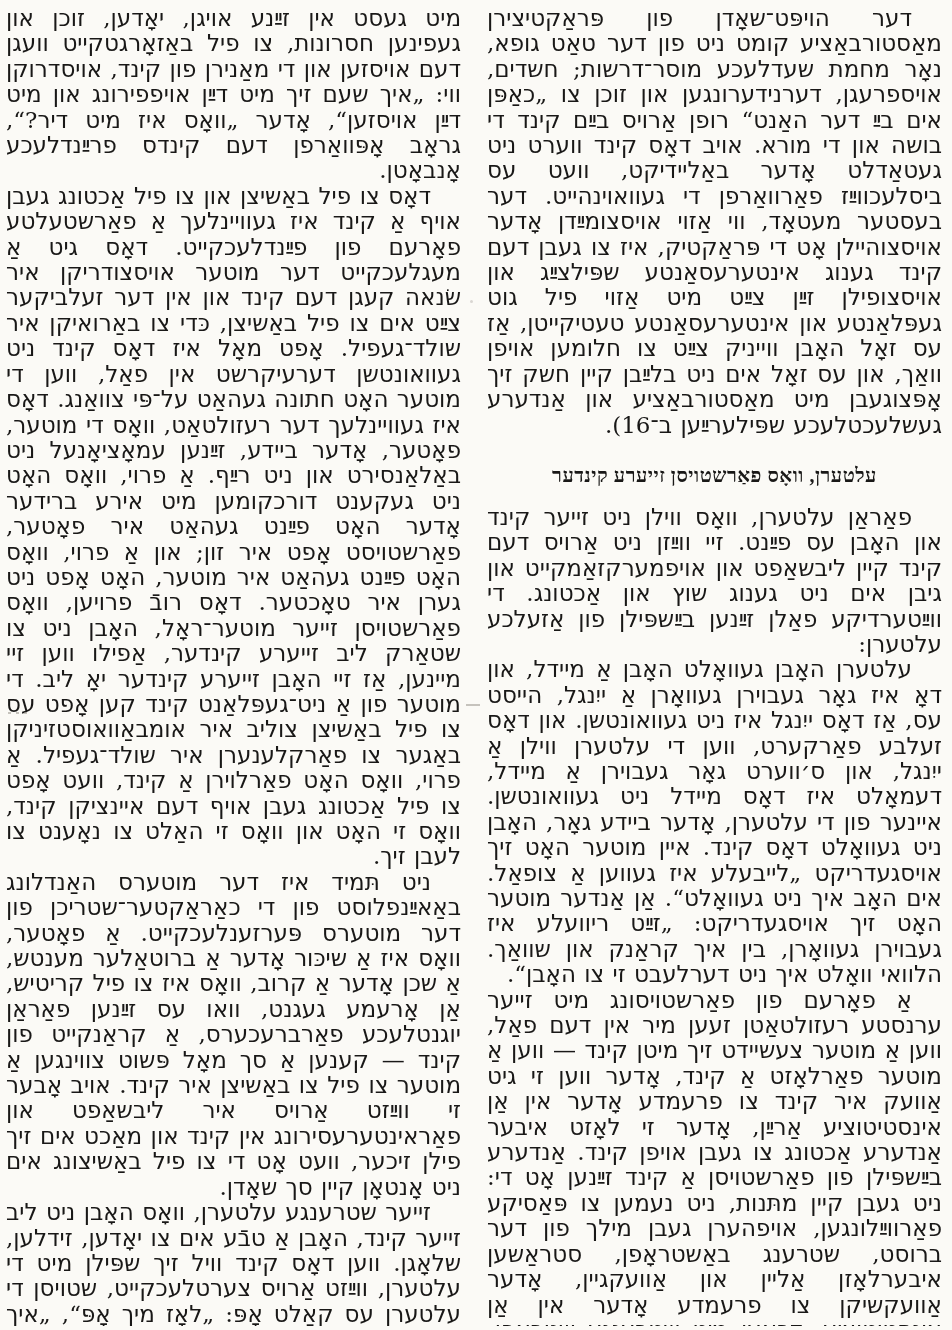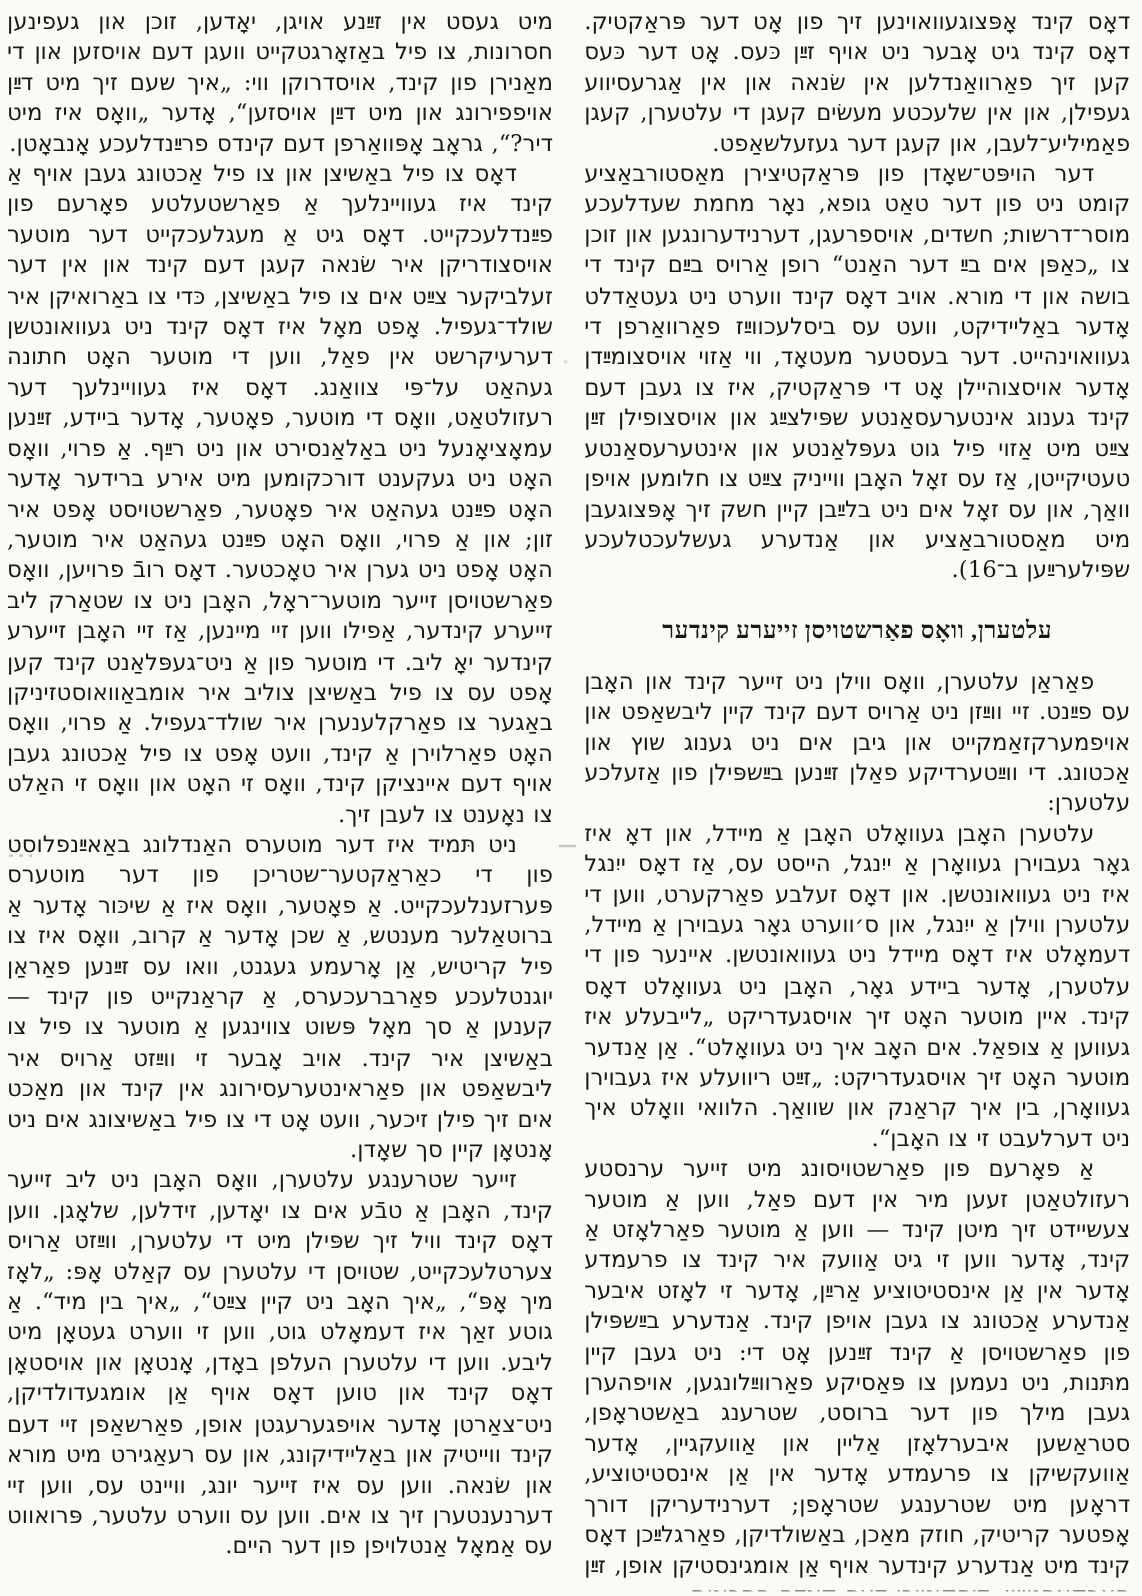--- a/index.html
+++ b/index.html
@@ -23,21 +23,21 @@
     gap: 26px;
     overflow: hidden;
   }
   .col {
     width: 455px;
     flex: 0 0 455px;
     overflow: hidden;
   }
   .para {
     margin: 0;
-    font-size: 19px;
+    font-size: 23px;
     line-height: 25.4px;
     text-align: justify;
     text-indent: 30px;
     word-spacing: 1px;
   }
   .para.cont {
     text-indent: 0;
   }
   .heading {
     margin: 26px 0 18px 0;
@@ -68,21 +68,20 @@
     border-radius: 50%;
     opacity: 0.35;
   }
 </style>
 </head>
 <body>
 
 <div class="page">
 
   <div class="col">
-    <p class="para cont">דאָס קינד אָפּצוגעוואוינען זיך פון אָט דער פּראַקטיק. דאָס קינד גיט אָבער ניט אויף זײַן כּעס. אָט דער כּעס קען זיך פאַרוואַנדלען אין שׂנאה און אין אַגרעסיווע געפילן, און אין שלעכטע מעשׂים קעגן די עלטערן, קעגן פאַמיליע־לעבן, און קעגן דער געזעלשאַפט.</p>
     <p class="para">דער הויפּט־שאָדן פון פּראַקטיצירן מאַסטורבאַציע קומט ניט פון דער טאַט גופא, נאָר מחמת שעדלעכע מוסר־דרשות; חשדים, אויספרעגן, דערנידערונגען און זוכן צו „כאַפּן אים בײַ דער האַנט“ רופן אַרויס בײַם קינד די בושה און די מורא. אויב דאָס קינד ווערט ניט געטאַדלט אָדער באַליידיקט, וועט עס ביסלעכווײַז פאַרוואַרפן די געוואוינהייט. דער בעסטער מעטאָד, ווי אַזוי אויסצומײַדן אָדער אויסצוהיילן אָט די פּראַקטיק, איז צו געבן דעם קינד גענוג אינטערעסאַנטע שפּילצײַג און אויסצופילן זײַן צײַט מיט אַזוי פיל גוט געפּלאַנטע און אינטערעסאַנטע טעטיקייטן, אַז עס זאָל האָבן ווייניק צײַט צו חלומען אויפן וואַך, און עס זאָל אים ניט בלײַבן קיין חשק זיך אָפּצוגעבן מיט מאַסטורבאַציע און אַנדערע געשלעכטלעכע שפּילערײַען ב־16).</p>
     <h2 class="heading">עלטערן, וואָס פאַרשטויסן זייערע קינדער</h2>
     <p class="para">פאַראַן עלטערן, וואָס ווילן ניט זייער קינד און האָבן עס פײַנט. זיי ווײַזן ניט אַרויס דעם קינד קיין ליבשאַפט און אויפמערקזאַמקייט און גיבן אים ניט גענוג שוץ און אַכטונג. די ווײַטערדיקע פאַלן זײַנען בײַשפּילן פון אַזעלכע עלטערן:</p>
     <p class="para">עלטערן האָבן געוואָלט האָבן אַ מיידל, און דאָ איז גאָר געבוירן געוואָרן אַ ייִנגל, הייסט עס, אַז דאָס ייִנגל איז ניט געוואונטשן. און דאָס זעלבע פאַרקערט, ווען די עלטערן ווילן אַ ייִנגל, און ס׳ווערט גאָר געבוירן אַ מיידל, דעמאָלט איז דאָס מיידל ניט געוואונטשן. איינער פון די עלטערן, אָדער ביידע גאָר, האָבן ניט געוואָלט דאָס קינד. איין מוטער האָט זיך אויסגעדריקט „לייבעלע איז געווען אַ צופאַל. אים האָב איך ניט געוואָלט“. אַן אַנדער מוטער האָט זיך אויסגעדריקט: „זײַט ריוועלע איז געבוירן געוואָרן, בין איך קראַנק און שוואַך. הלוואי וואָלט איך ניט דערלעבט זי צו האָבן“.</p>
     <p class="para">אַ פאָרעם פון פאַרשטויסונג מיט זייער ערנסטע רעזולטאַטן זעען מיר אין דעם פאַל, ווען אַ מוטער צעשיידט זיך מיטן קינד — ווען אַ מוטער פאַרלאָזט אַ קינד, אָדער ווען זי גיט אַוועק איר קינד צו פרעמדע אָדער אין אַן אינסטיטוציע אַרײַן, אָדער זי לאָזט איבער אַנדערע אַכטונג צו געבן אויפן קינד. אַנדערע בײַשפּילן פון פאַרשטויסן אַ קינד זײַנען אָט די: ניט געבן קיין מתּנות, ניט נעמען צו פּאַסיקע פאַרווײַלונגען, אויפהערן געבן מילך פון דער ברוסט, שטרענג באַשטראָפן, סטראַשען איבערלאָזן אַליין און אַוועקגיין, אָדער אַוועקשיקן צו פרעמדע אָדער אין אַן אינסטיטוציע, דראָען מיט שטרענגע שטראָפן; דערנידעריקן דורך אָפטער קריטיק, חוזק מאַכן, באַשולדיקן, פאַרגלײַכן דאָס קינד מיט אַנדערע קינדער אויף אַן אומגינסטיקן אופן, זײַן סאַרקאַסטיש, דיסקוטירן דעם קינדס חסרונות</p>
   </div>
 
   <div class="col">
     <p class="para cont">מיט געסט אין זײַנע אויגן, יאָדען, זוכן און געפינען חסרונות, צו פיל באַזאָרגטקייט וועגן דעם אויסזען און די מאַנירן פון קינד, אויסדרוקן ווי: „איך שעם זיך מיט דײַן אויפפירונג און מיט דײַן אויסזען“, אָדער „וואָס איז מיט דיר?“, גראָב אָפּוואַרפן דעם קינדס פרײַנדלעכע אָנבאָטן.</p>
     <p class="para">דאָס צו פיל באַשיצן און צו פיל אַכטונג געבן אויף אַ קינד איז געוויינלעך אַ פאַרשטעלטע פאָרעם פון פײַנדלעכקייט. דאָס גיט אַ מעגלעכקייט דער מוטער אויסצודריקן איר שׂנאה קעגן דעם קינד און אין דער זעלביקער צײַט אים צו פיל באַשיצן, כּדי צו באַרואיקן איר שולד־געפיל. אָפט מאָל איז דאָס קינד ניט געוואונטשן דערעיקרשט אין פאַל, ווען די מוטער האָט חתונה געהאַט על־פּי צוואַנג. דאָס איז געוויינלעך דער רעזולטאַט, וואָס די מוטער, פאָטער, אָדער ביידע, זײַנען עמאָציאָנעל ניט באַלאַנסירט און ניט רײַף. אַ פרוי, וואָס האָט ניט געקענט דורכקומען מיט אירע ברידער אָדער האָט פײַנט געהאַט איר פאָטער, פאַרשטויסט אָפט איר זון; און אַ פרוי, וואָס האָט פײַנט געהאַט איר מוטער, האָט אָפט ניט גערן איר טאָכטער. דאָס רובֿ פרויען, וואָס פאַרשטויסן זייער מוטער־ראָל, האָבן ניט צו שטאַרק ליב זייערע קינדער, אַפילו ווען זיי מיינען, אַז זיי האָבן זייערע קינדער יאָ ליב. די מוטער פון אַ ניט־געפּלאַנט קינד קען אָפט עס צו פיל באַשיצן צוליב איר אומבאַוואוסטזיניקן באַגער צו פאַרקלענערן איר שולד־געפיל. אַ פרוי, וואָס האָט פאַרלוירן אַ קינד, וועט אָפט צו פיל אַכטונג געבן אויף דעם איינציקן קינד, וואָס זי האָט און וואָס זי האַלט צו נאָענט צו לעבן זיך.</p>

